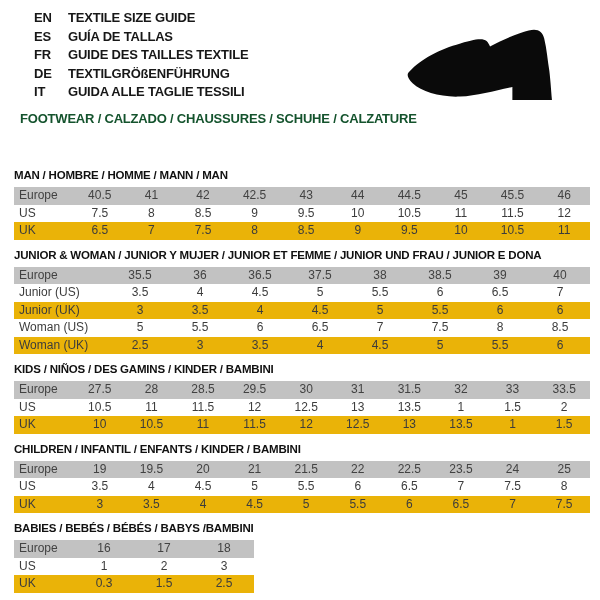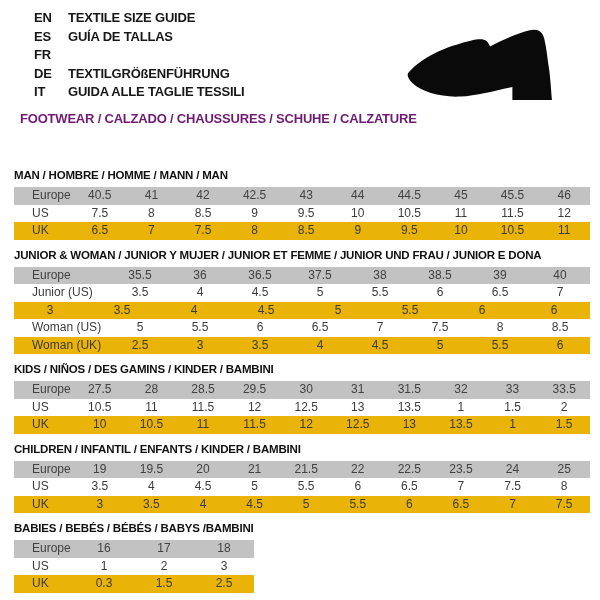--- a/index.html
+++ b/index.html
@@ -16,21 +16,21 @@
   }
   .lang-row {
     display: flex;
     height: 18.5px; line-height: 18.5px;
     font-size: 13px; font-weight: bold; color: #171717;
     letter-spacing: -0.2px;
   }
   .lang-code { width: 34px; margin-left: 9px; }
   .category-line {
     position: absolute; top: 111px; left: 20px;
-    font-size: 13px; font-weight: bold; color: #701a75;
+    font-size: 13px; font-weight: bold; color: #14532d;
     letter-spacing: -0.2px;
     white-space: nowrap;
   }
   .shoe-wrap {
     position: absolute; top: 20px; left: 398px;
     width: 172px; height: 88px;
   }
   .shoe-wrap svg { width: 100%; height: 100%; }
   
   .sections {
@@ -47,38 +47,39 @@
   .size-section:first-child .section-title { margin-top: 0; }
   .size-table { width: 576px; }
   .size-table.narrow { width: 240px; }
   .trow {
     display: flex;
     height: 17.5px; line-height: 17.5px;
     font-size: 12px; color: #3c3c3c;
   }
   .trow.header { background: #c2c2c2; color: #424242; }
   .trow.alt { background: #eab308; }
-  .cell.label { width: 60px; padding-left: 18px; white-space: nowrap; }
+  .cell.label { width: 60px; padding-left: 5px; white-space: nowrap; }
   .cols-8 .cell.label { width: 96px; }
   .cell.val { flex: 1; text-align: center; }
 </style>
 </head>
 <body>
 
 <div class="lang-block">
   <div class="lang-row">
     <span class="lang-code">EN</span>
     <span class="lang-label">TEXTILE SIZE GUIDE</span>
   </div>
   <div class="lang-row">
     <span class="lang-code">ES</span>
     <span class="lang-label">GUÍA DE TALLAS</span>
   </div>
   <div class="lang-row">
     <span class="lang-code">FR</span>
+    <span class="lang-label">GUIDE DES TAILLES TEXTILE</span>
   </div>
   <div class="lang-row">
     <span class="lang-code">DE</span>
     <span class="lang-label">TEXTILGRÖßENFÜHRUNG</span>
   </div>
   <div class="lang-row">
     <span class="lang-code">IT</span>
     <span class="lang-label">GUIDA ALLE TAGLIE TESSILI</span>
   </div>
 </div>
@@ -167,20 +168,21 @@
           <div class="cell val">3.5</div>
           <div class="cell val">4</div>
           <div class="cell val">4.5</div>
           <div class="cell val">5</div>
           <div class="cell val">5.5</div>
           <div class="cell val">6</div>
           <div class="cell val">6.5</div>
           <div class="cell val">7</div>
         </div>
         <div class="trow alt">
+          <div class="cell label">Junior (UK)</div>
           <div class="cell val">3</div>
           <div class="cell val">3.5</div>
           <div class="cell val">4</div>
           <div class="cell val">4.5</div>
           <div class="cell val">5</div>
           <div class="cell val">5.5</div>
           <div class="cell val">6</div>
           <div class="cell val">6</div>
         </div>
         <div class="trow plain">

